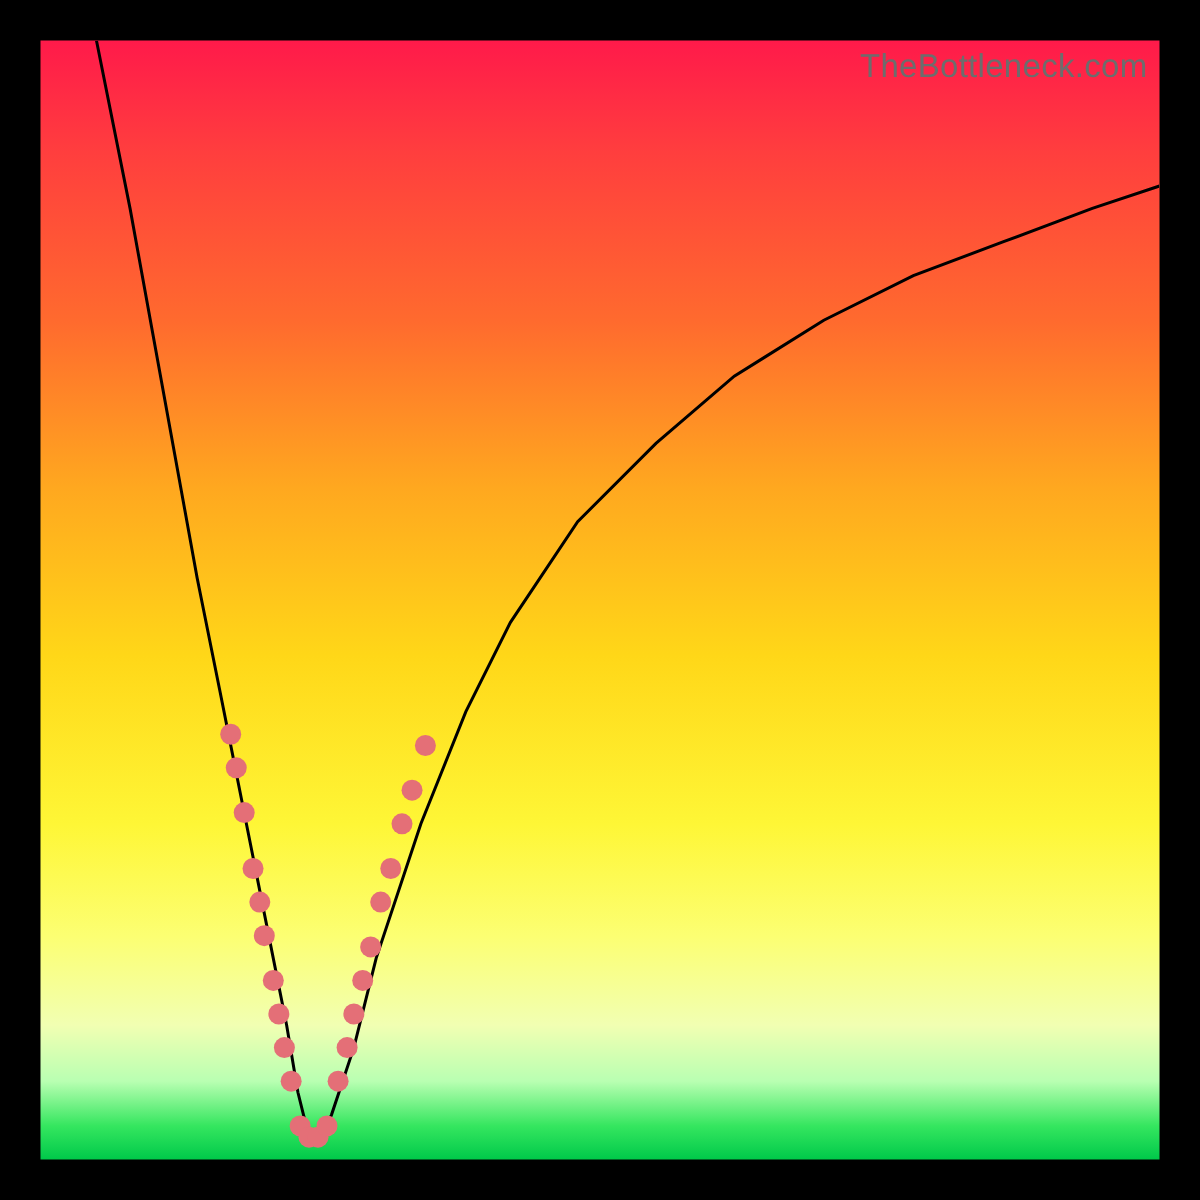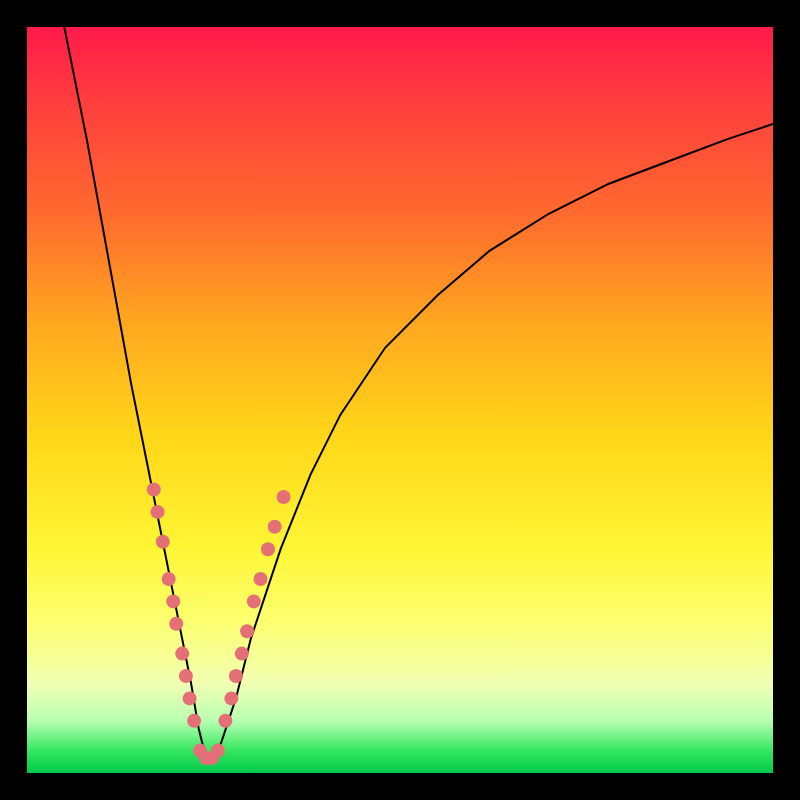--- a/index.html
+++ b/index.html
@@ -61,20 +61,21 @@
   }
   .dot {
     fill: #e46f77;
   }
 </style>
 </head>
 <body>
 
 <div class="frame">
   <div class="plot">
+    <div class="watermark">TheBottleneck.com</div>
     <svg viewBox="0 0 746 746" preserveAspectRatio="none">
       <g id="curve-group">
           <path d="M37.3 0.0 L59.7 111.9 L74.6 194.0 L89.5 276.0 L104.4 358.1 L119.4 432.7 L134.3 507.3 L149.2 581.9 L164.1 656.5 L171.6 701.2 L179.0 731.1 L186.5 731.1 L194.0 716.2 L208.9 671.4 L223.8 611.7 L253.6 522.2 L283.5 447.6 L313.3 387.9 L358.1 320.8 L410.3 268.6 L462.5 223.8 L522.2 186.5 L581.9 156.7 L641.6 134.3 L701.2 111.9 L746.0 97.0" class="curve"></path>
         </g>
       <g id="dots-group">
           <circle cx="126.8" cy="462.5" r="7" class="dot"></circle>
           <circle cx="130.5" cy="484.9" r="7" class="dot"></circle>
           <circle cx="135.8" cy="514.7" r="7" class="dot"></circle>
           <circle cx="141.7" cy="552.0" r="7" class="dot"></circle>
           <circle cx="146.2" cy="574.4" r="7" class="dot"></circle>

